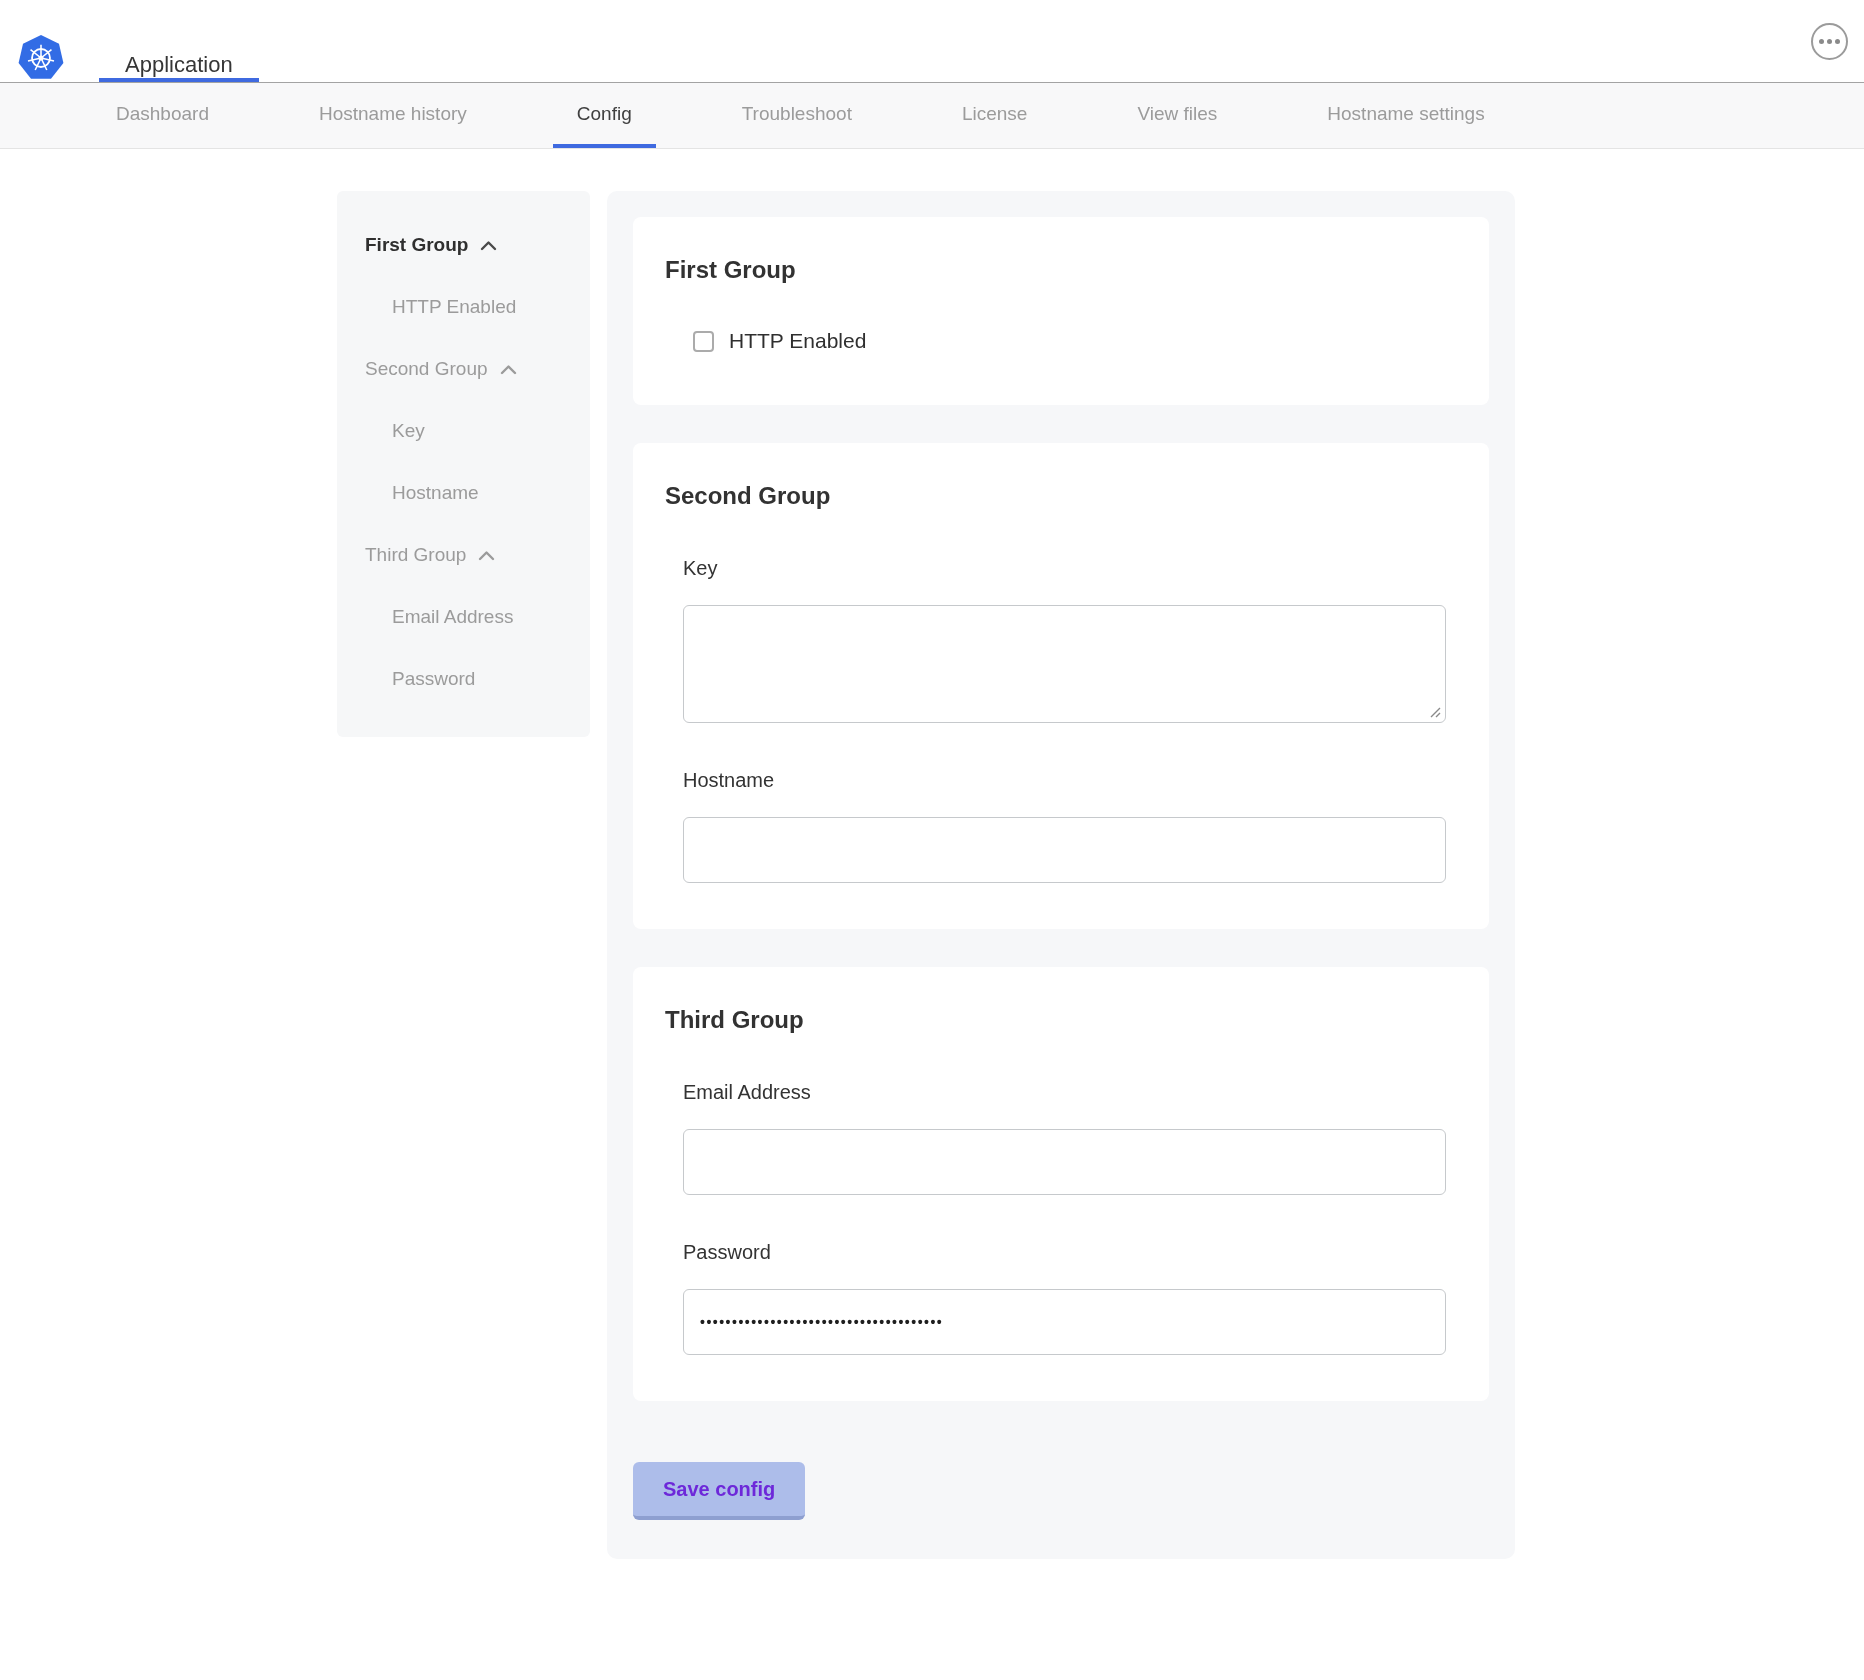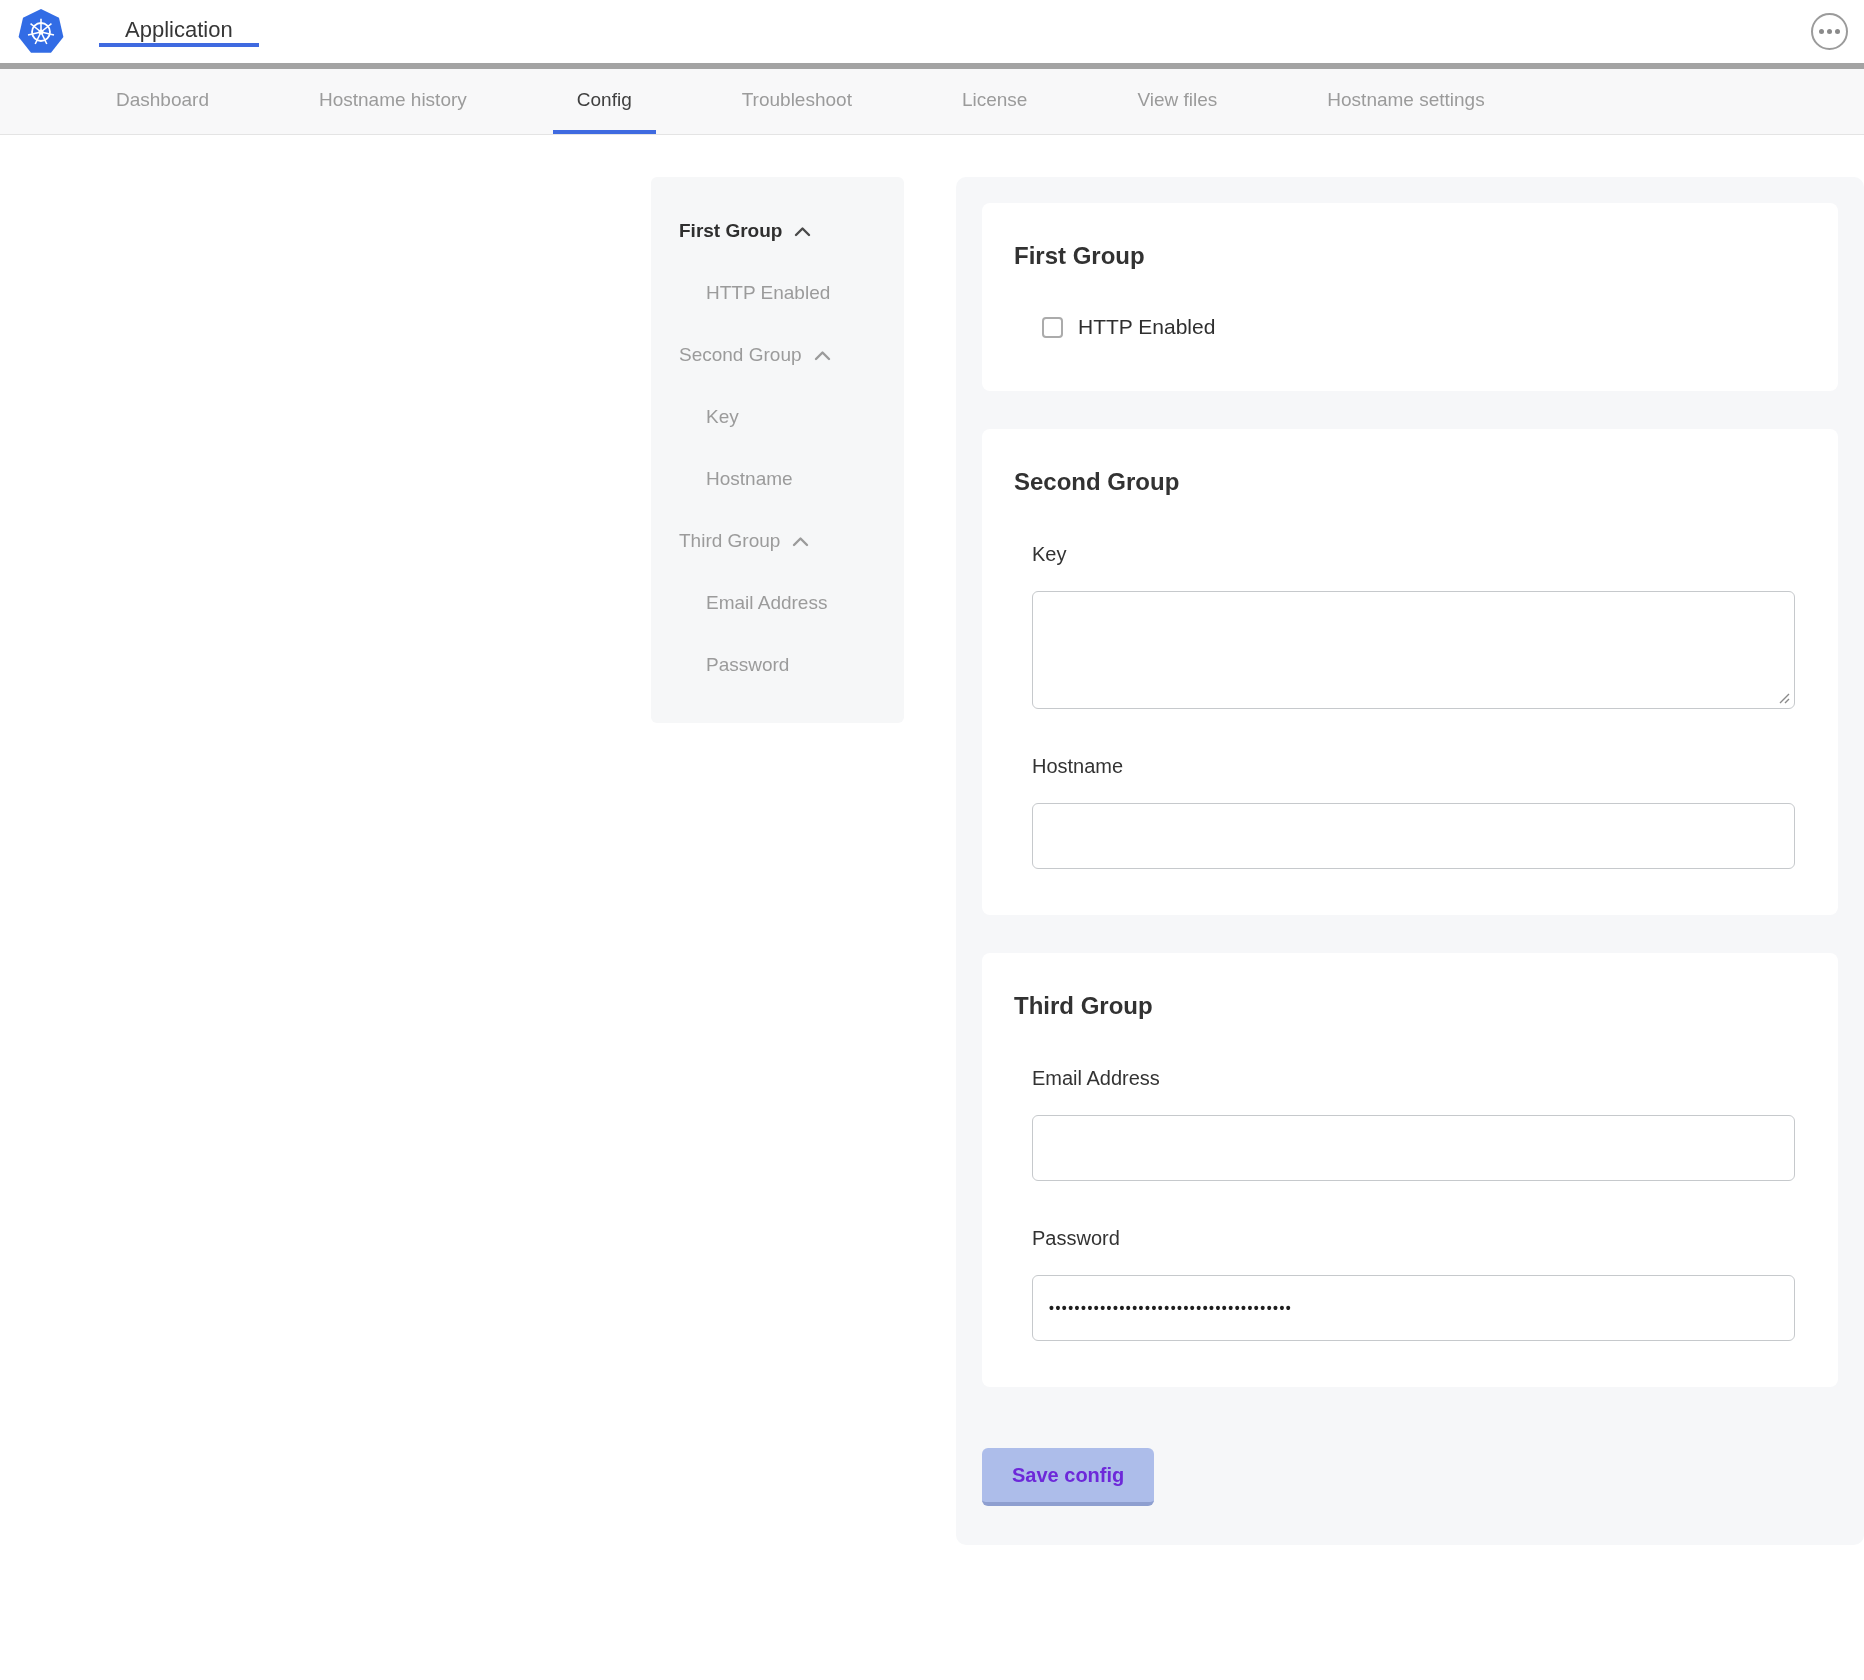--- a/index.html
+++ b/index.html
@@ -7,24 +7,24 @@
   body {
     width: 1864px; height: 1680px;
     font-family: "Liberation Sans", sans-serif;
     color: #363636;
     overflow: hidden;
     position: relative;
   }
 
   
   .topbar {
-    height: 69px;
+    height: 83px;
     display: flex;
-    align-items: center;
-    border-bottom: 6px solid #a3a3a3;
+    align-items: flex-end;
+    border-bottom: 1px solid #a3a3a3;
     background: #fff;
   }
   .logo-wrap {
     display: flex; align-items: center;
     padding-left: 18px; width: 99px; flex: none;
   }
   .app-tab {
     display: flex; align-items: center;
     padding: 0 26px;
     font-size: 22px; color: #363636;
@@ -62,22 +62,21 @@
   }
   .tab.active {
     color: #404040;
     border-bottom-color: #3f6ae0;
   }
 
   
   .content {
     display: flex; align-items: flex-start;
     padding: 42px 0 0 337px;
-    gap: 52px;
-    justify-content: flex-end;
+    gap: 17px;
   }
 
   
   .side-nav {
     width: 253px; flex: none;
     background: #f6f7f8;
     border-radius: 6px;
     padding: 40px 20px 44px 28px;
     font-size: 19px;
   }

